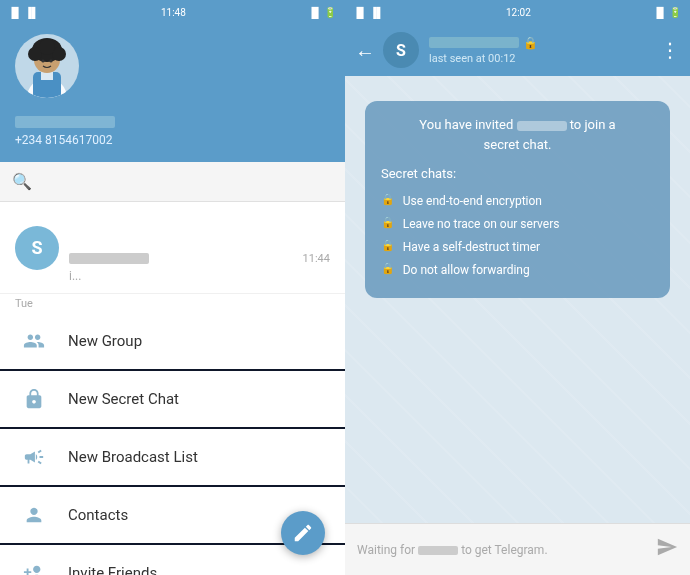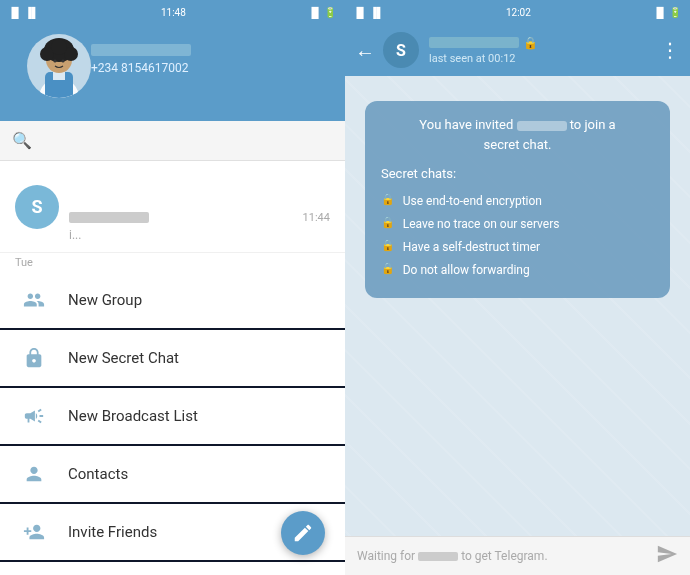--- a/index.html
+++ b/index.html
@@ -30,22 +30,23 @@
       align-items: center;
       justify-content: space-between;
       padding: 0 8px;
       color: #fff;
       font-size: 10px;
     }
 
     
     .left-header {
       background: #5b9cc9;
-      padding: 10px 15px 15px 27px;
-      display: flex;
+      padding: 10px 15px 15px 15px;
+      display: flex;
+      flex-direction: column;
     }
     .avatar-area {
       display: flex;
       align-items: flex-start;
       margin-bottom: 8px;
     }
     .avatar {
       width: 64px;
       height: 64px;
       border-radius: 50%;
@@ -322,21 +323,21 @@
       font-size: 12px;
     }
     .info-bubble .feature-lock {
       font-size: 11px;
       color: #d0e8ff;
     }
 
     
     .chat-input-area {
       background: #f5f5f5;
-      height: 39px;
+      height: 52px;
       display: flex;
       align-items: center;
       padding: 0 12px;
       border-top: 1px solid #ddd;
       flex-shrink: 0;
     }
     .waiting-text {
       font-size: 12px;
       color: #aaa;
       flex: 1;

